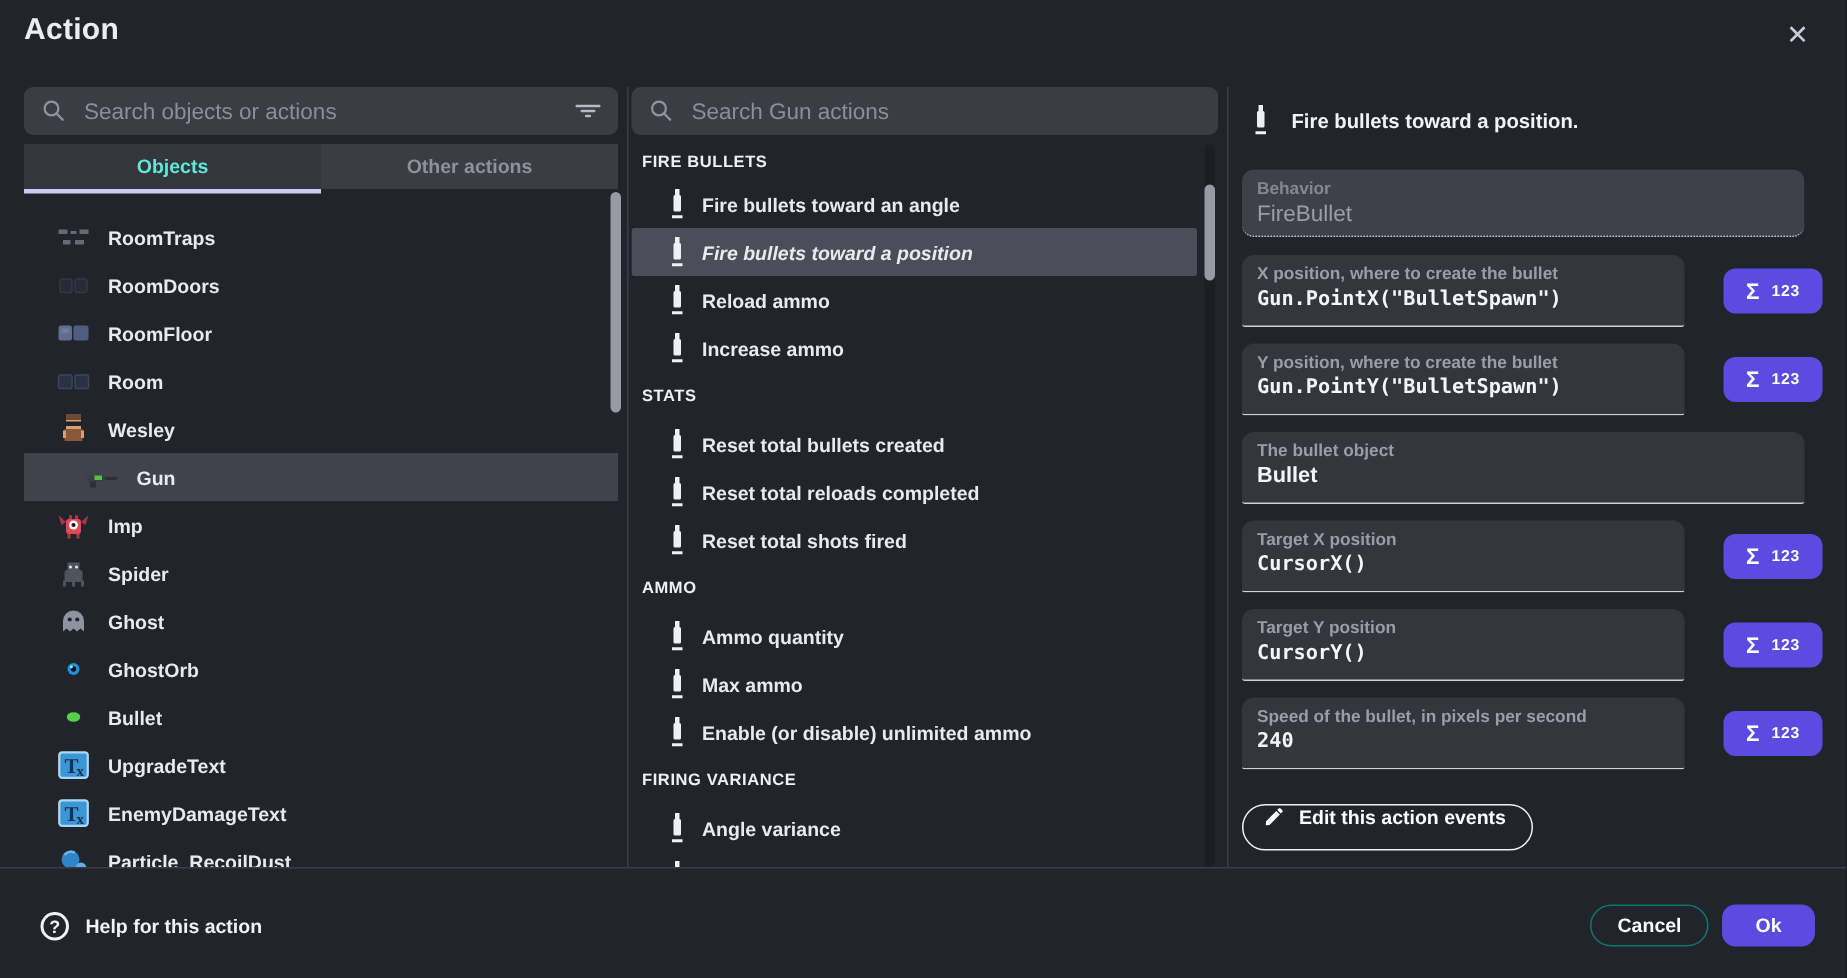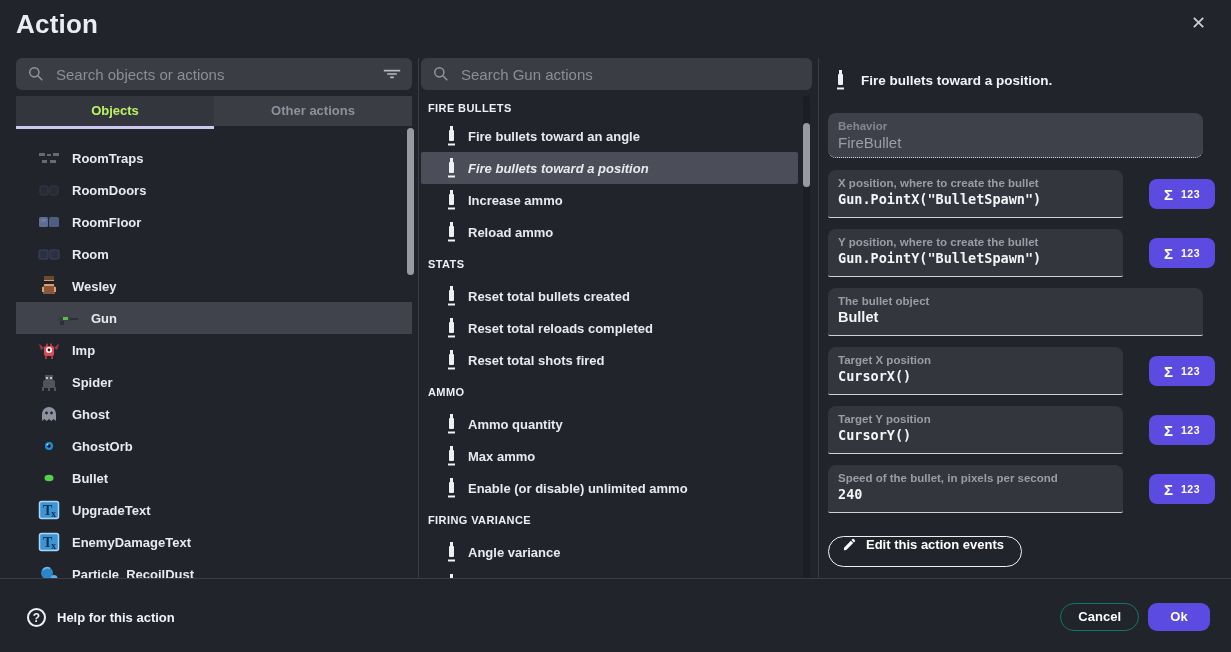--- a/index.html
+++ b/index.html
@@ -2,38 +2,38 @@
 <html><head>
 <meta charset="utf-8">
 <style>
   * { margin:0; padding:0; box-sizing:border-box; }
   html,body { background:#101117; }
   .dlg {
     position:relative; width:1231px; height:652px;
     background:#22242c; color:#ecedf1;
     font-family:"Liberation Sans", sans-serif; overflow:hidden;
   }
-  .title { position:absolute; left:16px; top:9px; font-size:26px; font-weight:800; letter-spacing:.2px;text-align:right; }
+  .title { position:absolute; left:16px; top:9px; font-size:20px; font-weight:800; letter-spacing:.2px;text-align:right; }
   .close { position:absolute; right:25px; top:14px; font-size:18px; color:#c9ccd4; cursor:pointer; line-height:1; }
 
   
   .searchbox { position:absolute; top:58px; height:32px; background:#3b3d45; border-radius:6px; }
   .searchbox input {
     width:100%; height:100%; background:transparent; border:none; outline:none;
     color:#d6d8de; font-size:15px; font-family:"Liberation Sans",sans-serif;
     padding:0 36px 0 40px;
   }
   .searchbox input::placeholder { color:#8b8e98; }
   .s-icon { position:absolute; left:10px; top:6px; width:20px; height:20px; }
   .f-icon { position:absolute; right:10px; top:6px; width:20px; height:20px; cursor:pointer; }
 
   
   .tabstrip { position:absolute; left:16px; top:96px; width:396px; height:30px; display:flex; }
   .tab { flex:1; text-align:center; line-height:30px; font-size:13px; font-weight:700; cursor:pointer; }
-  .tab.active { background:#34363e; color:#bef264; }
+  .tab.active { background:#34363e; color:#5eead4; }
   .tab.inactive { background:#3b3d45; color:#8e919b; }
   .tab-underline { position:absolute; left:16px; top:126px; width:198px; height:3px; background:#cfc8f2; }
 
   
   .objlist { position:absolute; left:16px; top:142px; width:396px; height:436px; overflow:hidden; }
   .obj-row { display:flex; align-items:center; height:32px; padding-left:21px; cursor:pointer; }
   .obj-row.selected { background:#40434c;padding-left:40px; }
   .obj-ico { width:24px; height:24px; margin-right:11px; flex:0 0 24px; }
   .obj-ico svg { width:24px; height:24px; display:block; }
   .obj-label { font-size:13px; font-weight:700; color:#e9eaee; }
@@ -323,31 +323,31 @@
         <span class="act-label">Fire bullets toward a position</span>
       </div>
       <div class="act-row">
         <span class="act-ico">
           <svg viewBox="0 0 13 22">
             <rect x="5" y="1" width="3" height="4" fill="#eef0f4"></rect>
             <rect x="4" y="5" width="5" height="11" rx="1" fill="#eef0f4"></rect>
             <rect x="3" y="18.5" width="7" height="2" fill="#eef0f4"></rect>
           </svg>
         </span>
+        <span class="act-label">Reload ammo</span>
+      </div>
+      <div class="act-row">
+        <span class="act-ico">
+          <svg viewBox="0 0 13 22">
+            <rect x="5" y="1" width="3" height="4" fill="#eef0f4"></rect>
+            <rect x="4" y="5" width="5" height="11" rx="1" fill="#eef0f4"></rect>
+            <rect x="3" y="18.5" width="7" height="2" fill="#eef0f4"></rect>
+          </svg>
+        </span>
         <span class="act-label">Increase ammo</span>
-      </div>
-      <div class="act-row">
-        <span class="act-ico">
-          <svg viewBox="0 0 13 22">
-            <rect x="5" y="1" width="3" height="4" fill="#eef0f4"></rect>
-            <rect x="4" y="5" width="5" height="11" rx="1" fill="#eef0f4"></rect>
-            <rect x="3" y="18.5" width="7" height="2" fill="#eef0f4"></rect>
-          </svg>
-        </span>
-        <span class="act-label">Reload ammo</span>
       </div>
       <div class="sec-hdr">STATS</div>
       <div class="act-row">
         <span class="act-ico">
           <svg viewBox="0 0 13 22">
             <rect x="5" y="1" width="3" height="4" fill="#eef0f4"></rect>
             <rect x="4" y="5" width="5" height="11" rx="1" fill="#eef0f4"></rect>
             <rect x="3" y="18.5" width="7" height="2" fill="#eef0f4"></rect>
           </svg>
         </span>

